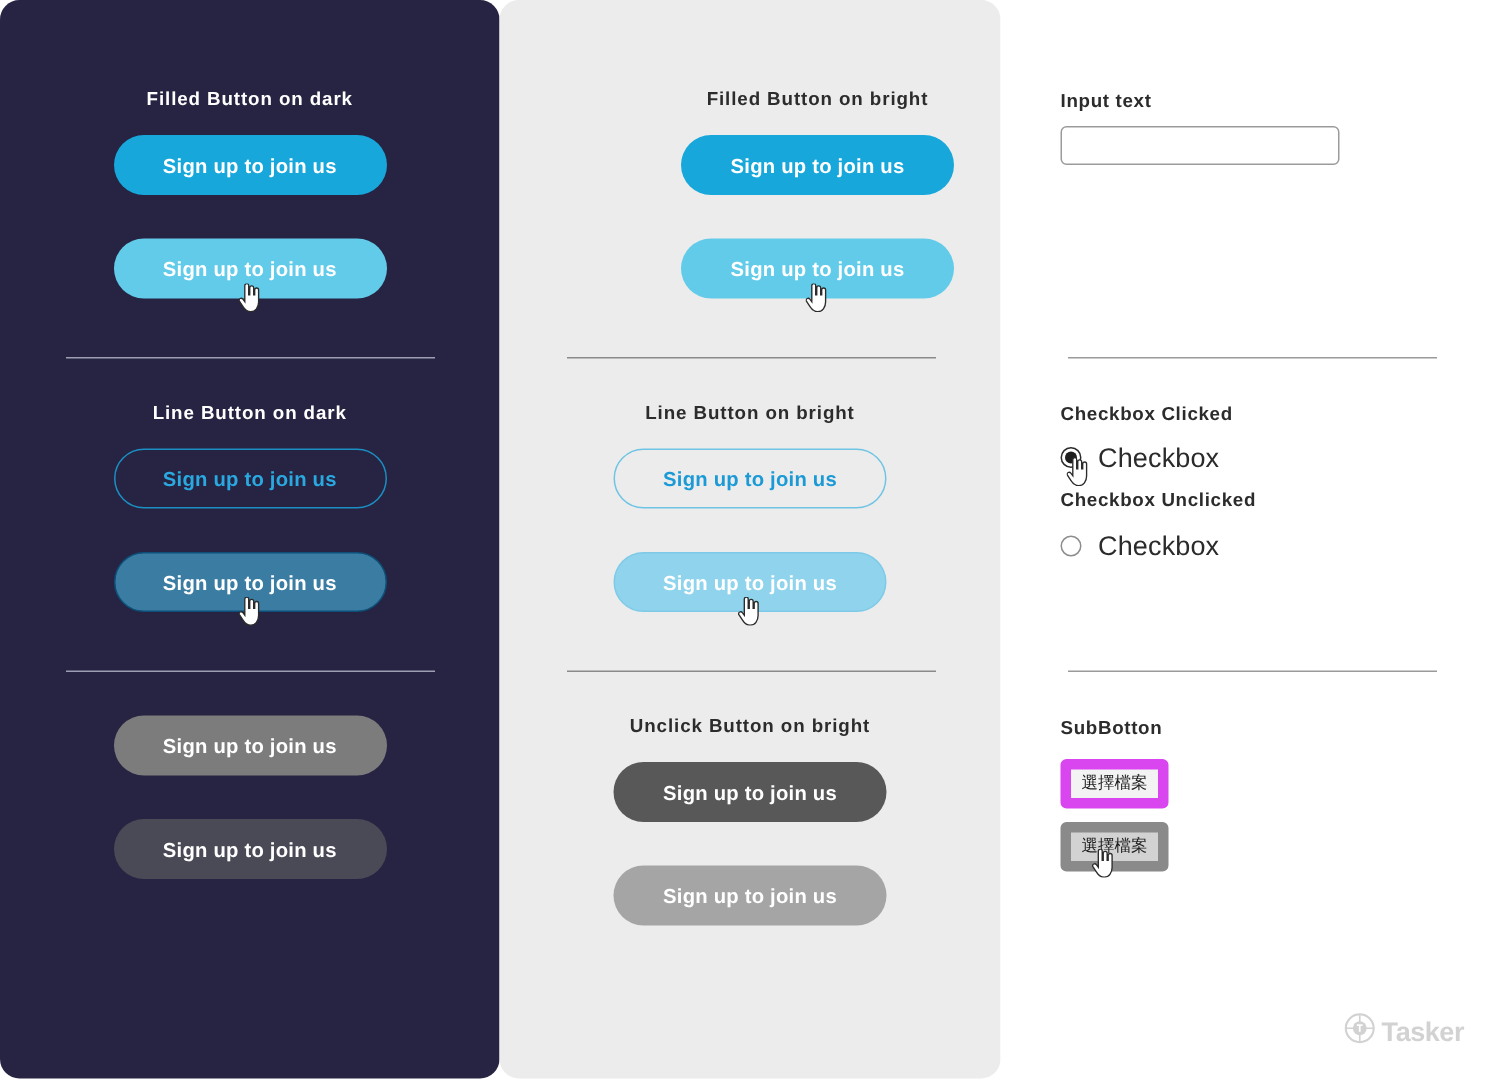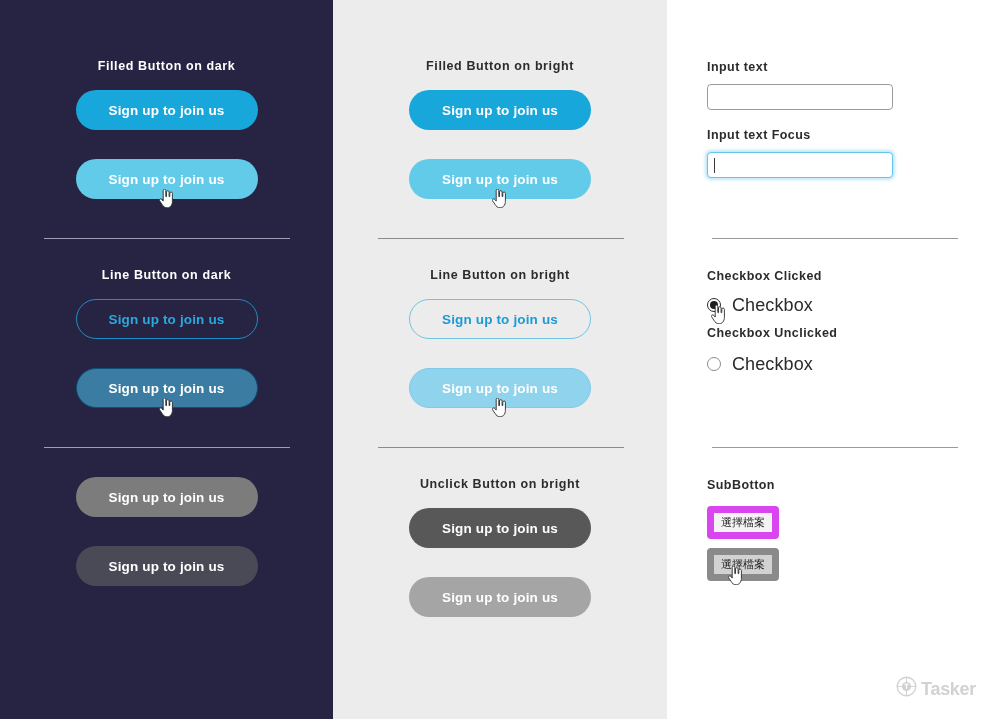--- a/index.html
+++ b/index.html
@@ -20,20 +20,21 @@
     width: 1000px;
     height: 719px;
     display: flex;
   }
 
   
   .col {
     position: relative;
     height: 719px;
     box-sizing: border-box;
+    border-radius: 13px;
   }
   .col-dark   { width: 333px; background: #262442; }
   .col-bright { width: 334px; background: #ececec; }
   .col-white  { width: 333px; background: #ffffff; }
 
   
   .section { position: absolute; left: 0; width: 100%; }
 
   .sec-label {
     font-size: 12.5px;
@@ -274,21 +275,21 @@
         <button class="pill gray-dark">Sign up to join us</button>
       </div>
       <div class="btn-wrap">
         <button class="pill gray-dark-2">Sign up to join us</button>
       </div>
     </div>
   </div>
 
   <div class="col col-bright">
 
-    <div class="section" style="top:59px;">
+    <div class="section" style="top:59px;padding-left:45px;">
       <div class="sec-label">Filled Button on bright</div>
       <div class="btn-wrap" style="margin-bottom:29px;">
         <button class="pill filled">Sign up to join us</button>
       </div>
       <div class="btn-wrap">
         <button class="pill filled-hover">Sign up to join us</button>
         <span class="cursor" style="left:159px; top:30px;">
           <svg viewBox="0 0 15 19">
               <path d="M4.2 1.4c0-.7.6-1.3 1.3-1.3s1.3.6 1.3 1.3v6.2h.7V2.9c0-.7.6-1.3 1.3-1.3s1.3.6 1.3 1.3v4.7h.7V4.3c0-.7.6-1.3 1.3-1.3s1.3.6 1.3 1.3v8.1c0 3.4-2.1 6.4-5.2 6.4-2.6 0-4-1.4-5.3-3.6L.6 11.8c-.4-.7-.1-1.5.6-1.8.6-.3 1.3-.1 1.7.4l1.3 1.7V1.4z" fill="#fff" stroke="#2b2b2b" stroke-width="0.9"></path>
             </svg>
@@ -324,27 +325,20 @@
     </div>
   </div>
 
   <div class="col col-white">
 
     <div class="section" style="top:60px; left:40px; width:auto;">
       <div class="field-label">Input text</div>
       <input class="txt-input" type="text" placeholder="" style="">
     </div>
 
-    <div class="section" style="top:128px; left:40px; width:auto;">
-      <div class="field-label">Input text Focus</div>
-      <div style="position:relative; display:inline-block;">
-        <input class="txt-input focused" type="text" placeholder="" style="">
-        <span class="caret" style="left:7px; top:6px;"></span>
-      </div>
-    </div>
 
     <hr class="divider" style="top:238px;">
 
     <div class="section" style="top:269px; left:40px; width:auto;">
       <div class="field-label" style="margin-bottom:13px;">Checkbox Clicked</div>
       <div class="radio-row" style="margin-bottom:12px;">
         <span class="radio checked"></span>
         <span class="radio-text">Checkbox</span>
         <span class="cursor" style="left:4px; top:9px;">
           <svg viewBox="0 0 15 19">

